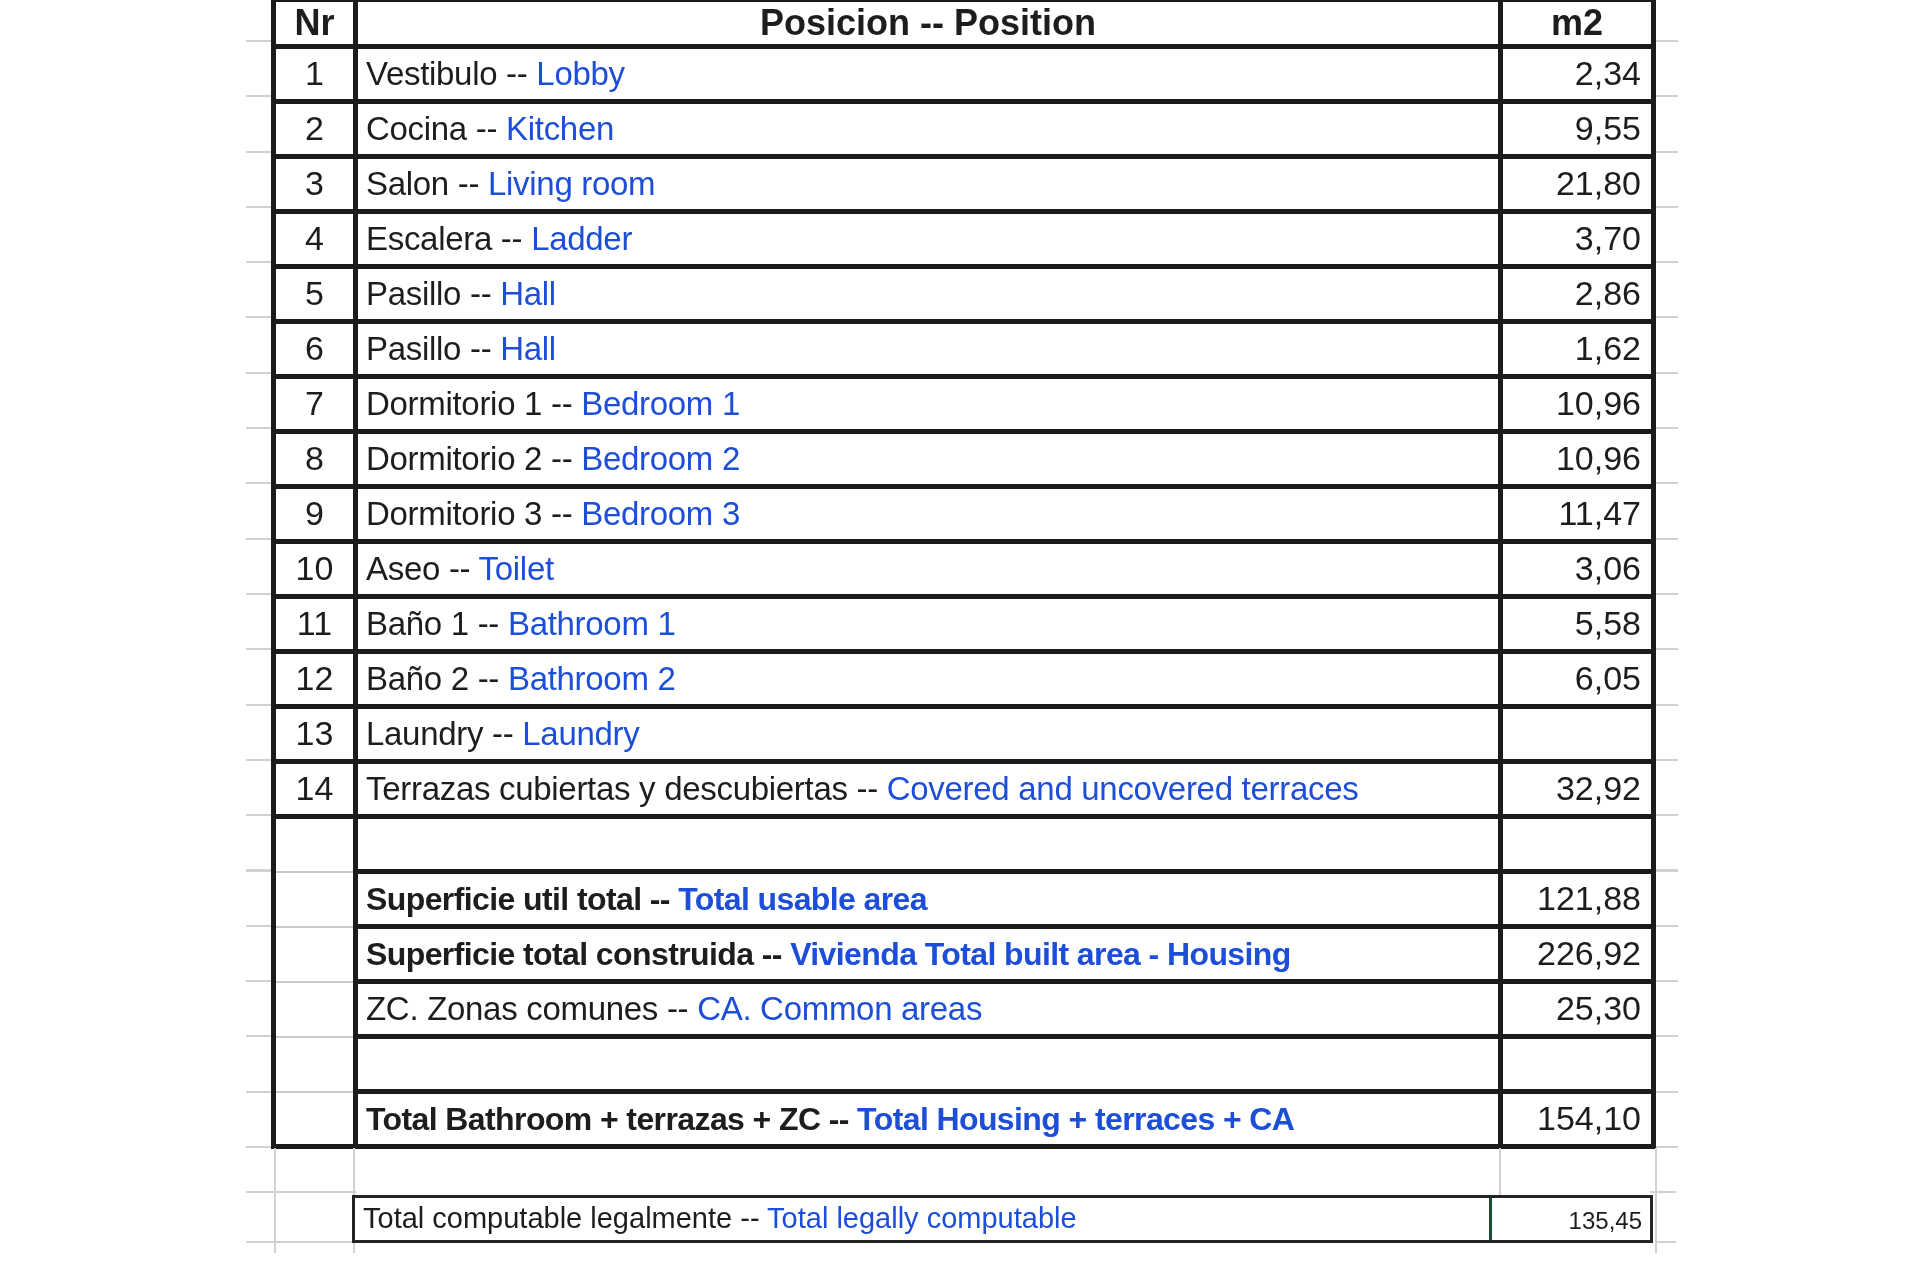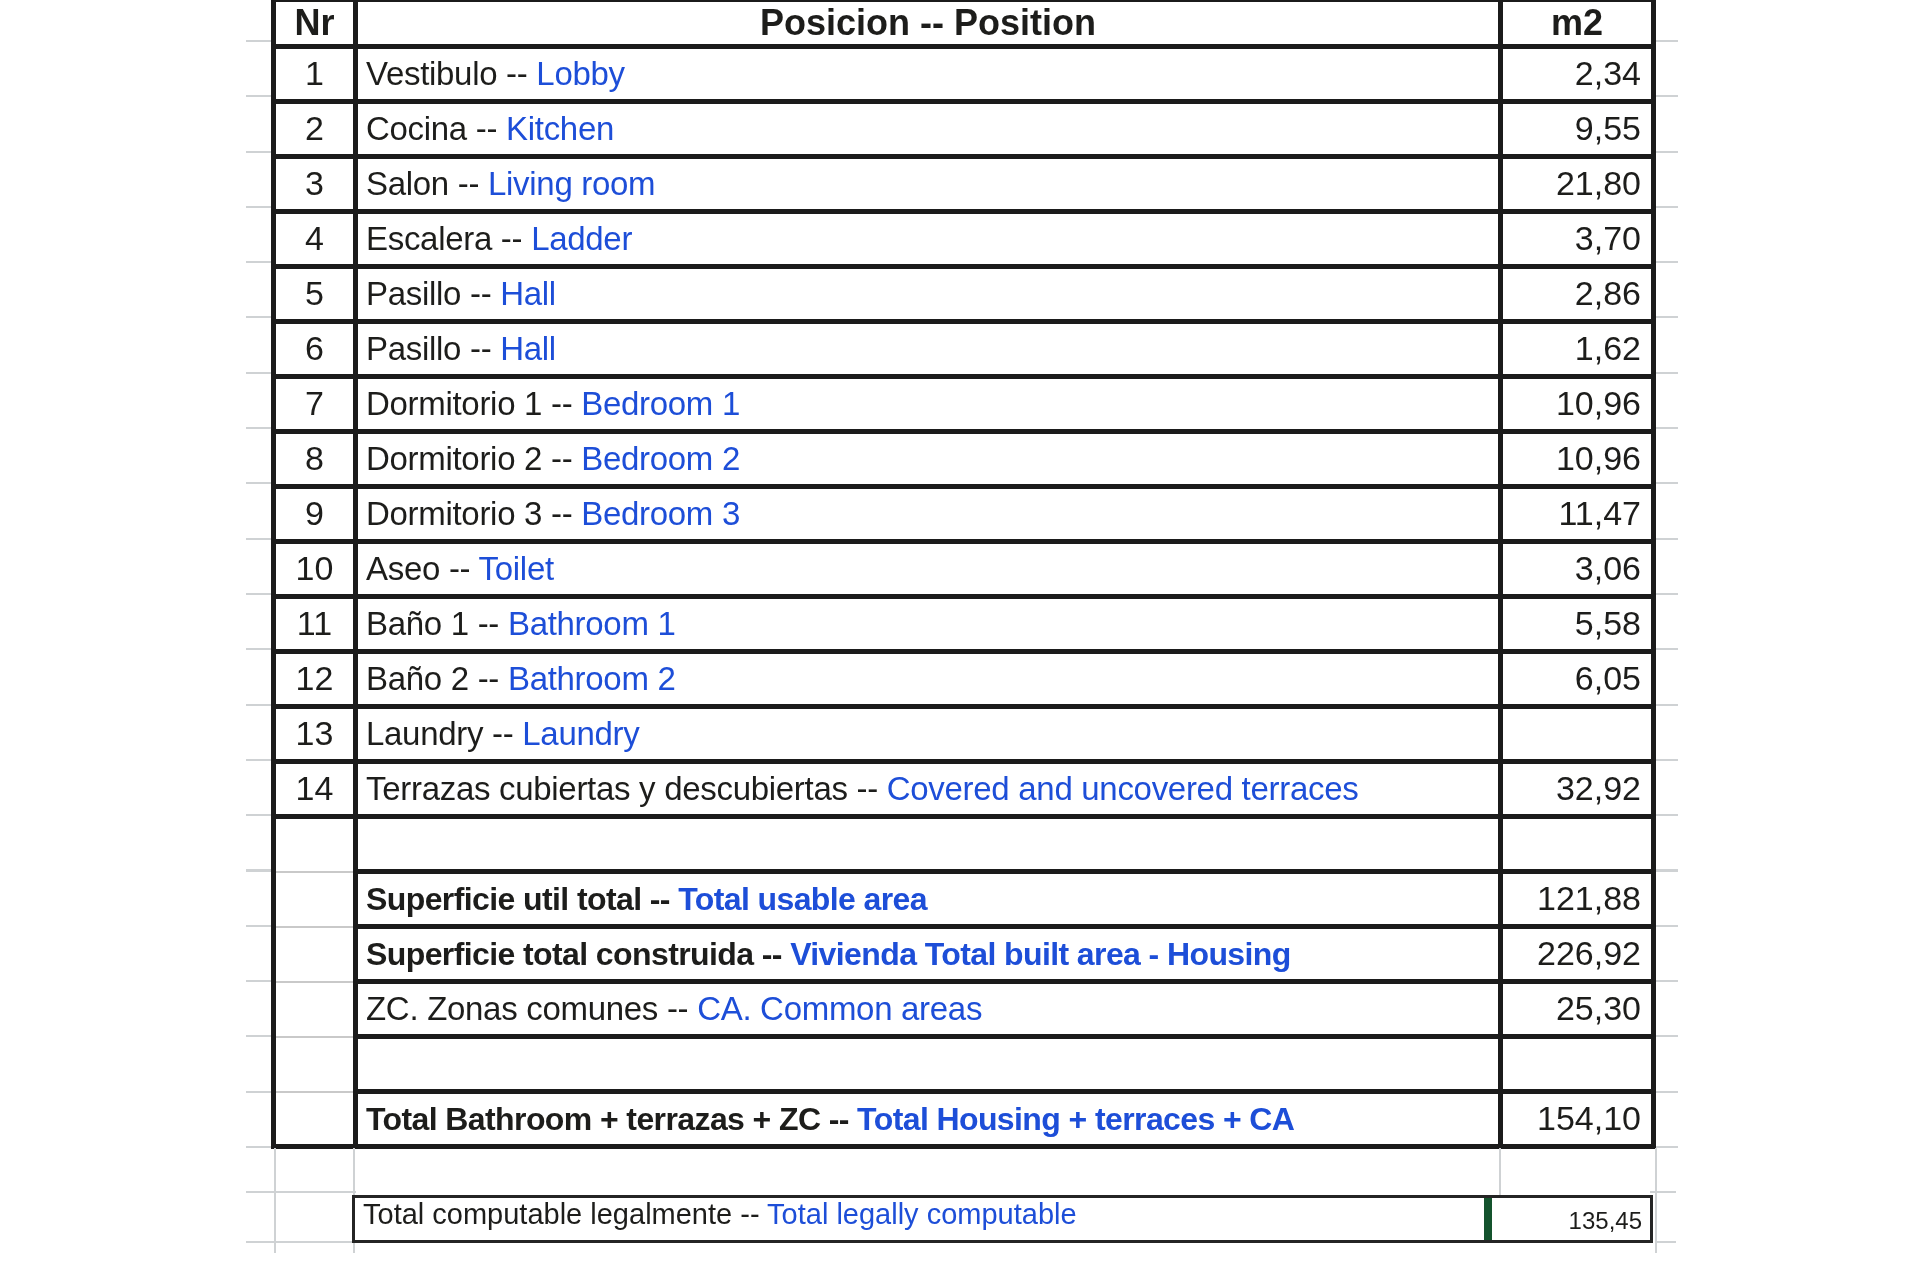--- a/index.html
+++ b/index.html
@@ -50,22 +50,22 @@
   .gl-h1r{left:1650px;top:1191px;width:26px;height:2px;}
   .gl-h2{left:246px;top:1241px;width:110px;height:2px;}
   .gl-h2r{left:1655px;top:1241px;width:21px;height:2px;}
 
   
   .footer-box{
     position:absolute;left:352px;top:1195px;width:1301px;height:48px;
     border:3px solid #242424;box-sizing:border-box;display:flex;background:#fff;
   }
   .footer-label{
-    flex:1 1 auto;border-right:8px solid #14532d;
-    font-size:29px;display:flex;align-items:flex-start;
+    flex:1 1 auto;border-right:3px solid #14532d;
+    font-size:29px;display:flex;align-items:flex-end;
     padding:0 0 5px 8px;white-space:nowrap;overflow:hidden;
   }
   .footer-value{
     width:150px;font-size:24px;display:flex;align-items:flex-end;justify-content:flex-end;
     padding:0 8px 5px 0;
   }
 </style>
 </head>
 <body>
 

